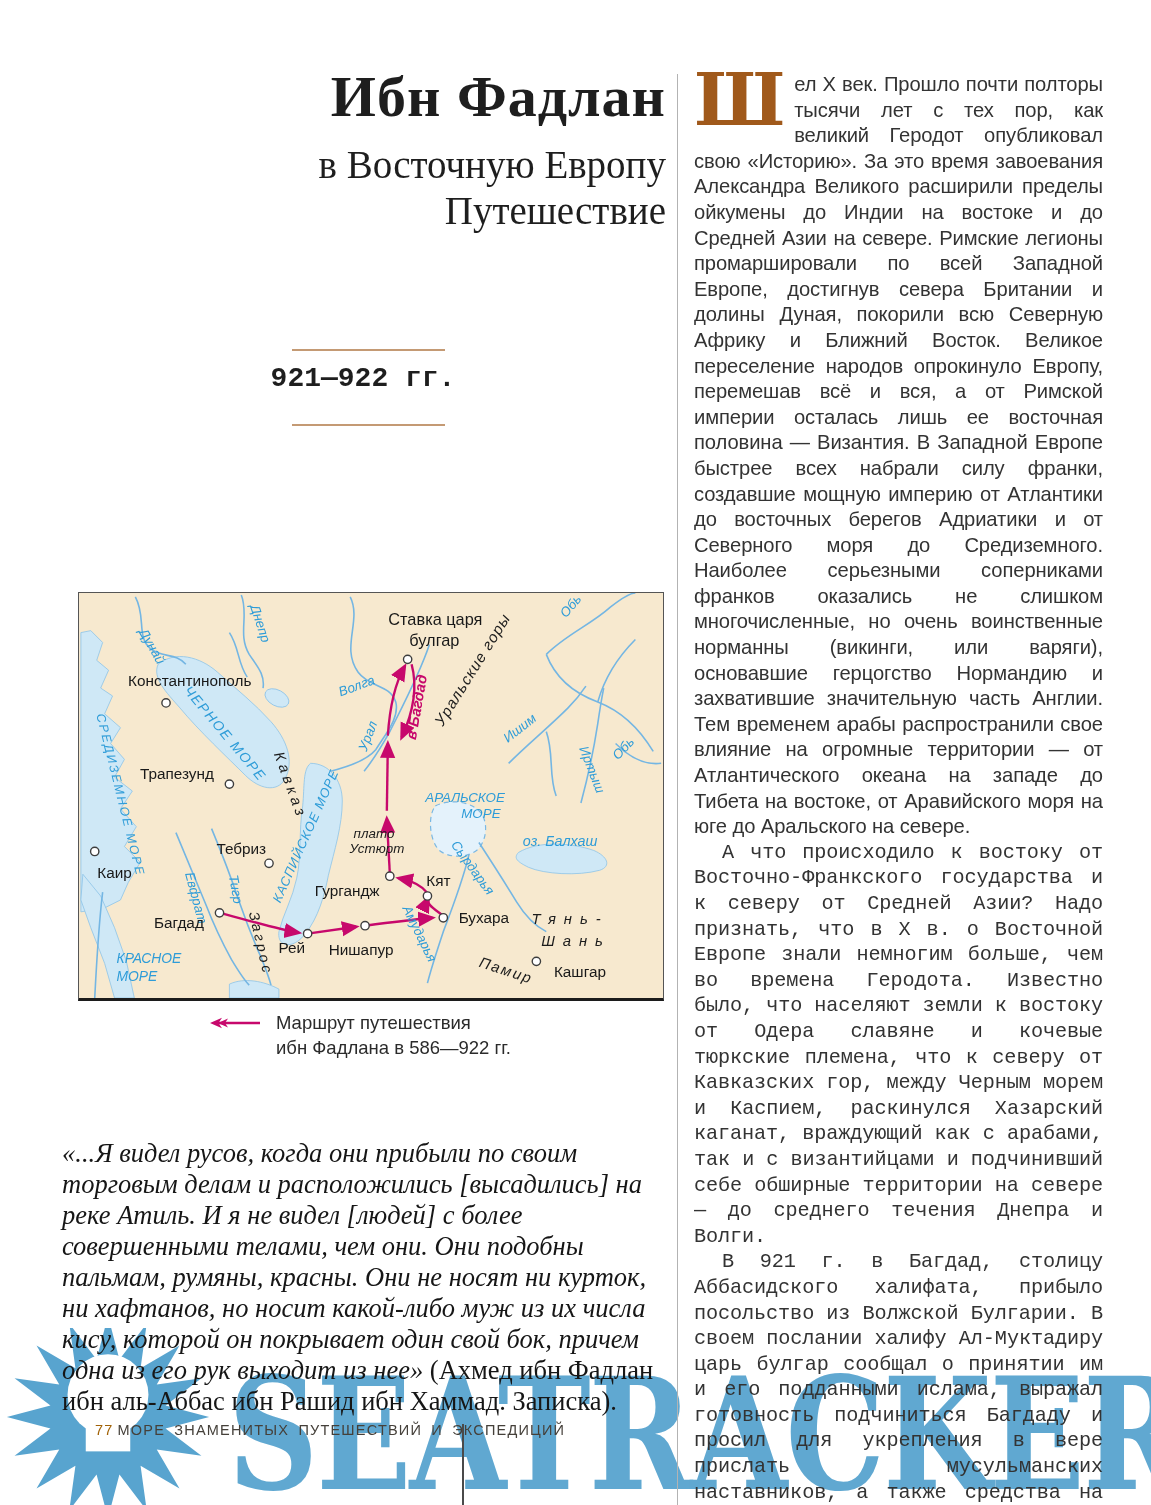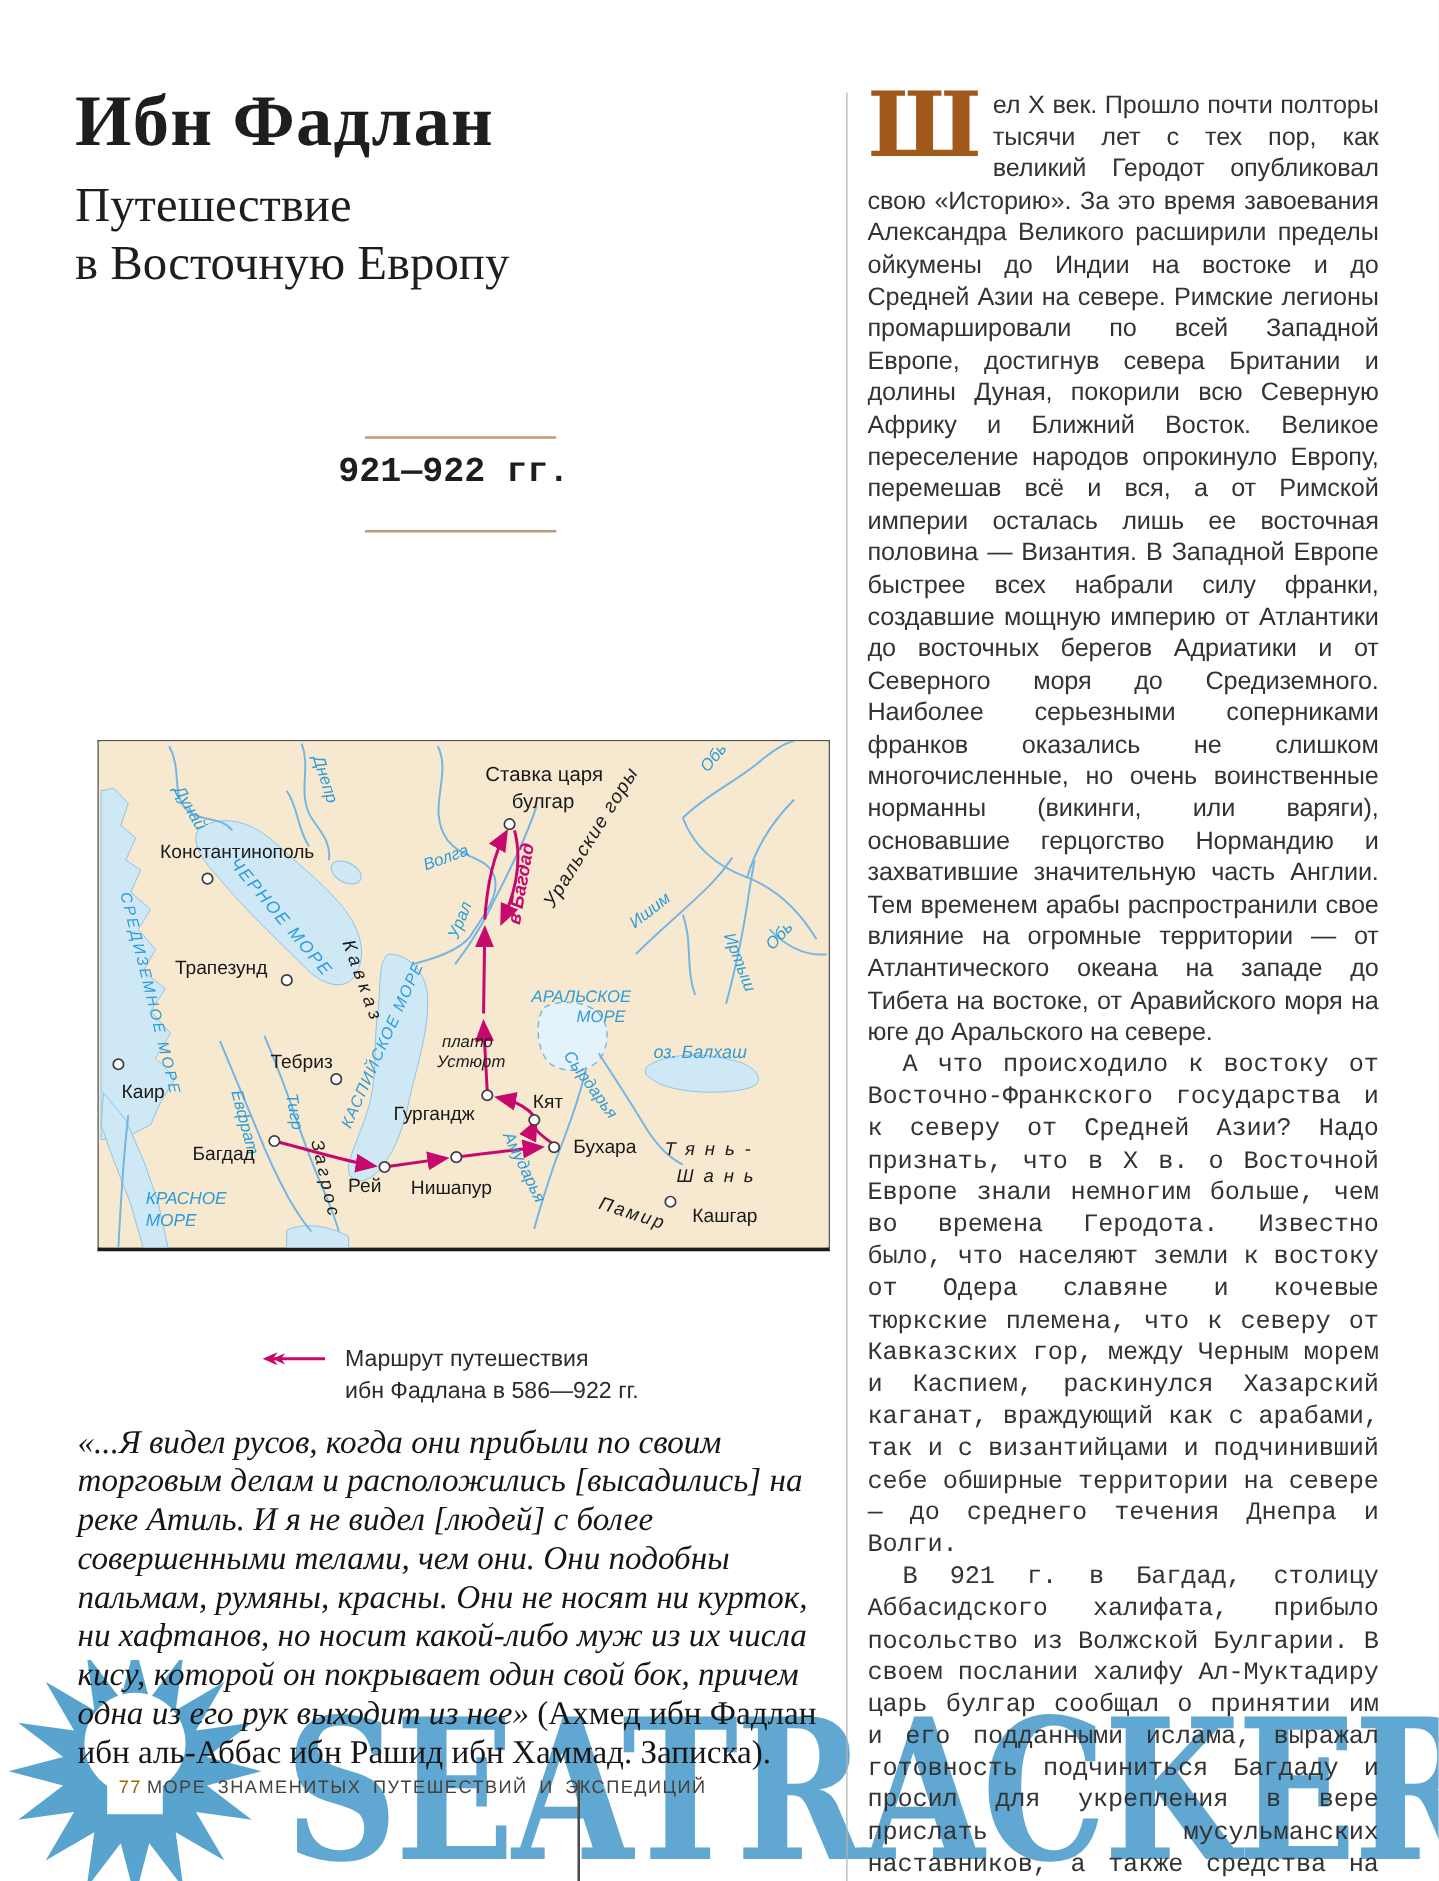--- a/index.html
+++ b/index.html
@@ -5,21 +5,21 @@
   html,body{margin:0;padding:0;background:#e8e8e8;}
   .page{position:relative;width:1151px;height:1505px;background:#ffffff;overflow:hidden;
         font-family:"Liberation Sans",sans-serif;}
   .page *{box-sizing:border-box;}
 
   
   .col-divider{position:absolute;left:677px;top:74px;width:1px;height:1431px;background:#b3b3b3;z-index:2;}
   .footer-vline{position:absolute;left:462px;top:1424px;width:2px;height:81px;background:#4a4a4a;z-index:3;}
 
   
-  .left-head{position:absolute;left:60px;top:64px;width:606px;text-align:left;z-index:2;}
+  .left-head{position:absolute;left:60px;top:64px;width:606px;text-align:right;z-index:2;}
   .left-head h1{margin:0;font-family:"Liberation Serif",serif;font-weight:600;font-size:58px;
                 line-height:66px;color:#1e1e1e;letter-spacing:1px;}
   .subtitle{margin-top:12px;font-family:"Liberation Serif",serif;font-weight:500;font-size:39px;
             line-height:46px;color:#1e1e1e;}
   .rule{position:absolute;width:153px;height:2px;background:#c49a74;z-index:2;}
   .rule-top{left:292px;top:349px;}
   .rule-bottom{left:292px;top:424px;}
   .dates{position:absolute;left:60px;top:363px;width:606px;text-align:center;z-index:2;
          font-family:Liberation Mono, monospace;font-weight:bold;font-size:28px;color:#1e1e1e;}
 
@@ -28,21 +28,21 @@
        border:1px solid #555;border-bottom:3px solid #1c1c1c;background:#f7e9cf;}
   .map svg{display:block;width:100%;height:100%;}
   .m-city{font-family:"Liberation Sans",sans-serif;font-size:15.5px;fill:#191919;}
   .m-city-big{font-family:"Liberation Sans",sans-serif;font-size:16.5px;fill:#191919;}
   .m-water{font-family:"Liberation Sans",sans-serif;font-style:italic;fill:#2e9cd8;}
   .m-relief{font-family:"Liberation Sans",sans-serif;font-style:italic;fill:#1c1c1c;}
   .m-route-label{font-family:"Liberation Sans",sans-serif;font-style:italic;font-weight:bold;
                  font-size:15px;fill:#c7086c;}
 
   
-  .legend{position:absolute;left:208px;top:1074px;display:flex;align-items:flex-start;z-index:2;justify-content:space-between;}
+  .legend{position:absolute;left:208px;top:1010px;display:flex;align-items:flex-start;z-index:2;justify-content:space-between;}
   .legend-arrow{margin-top:7px;}
   .legend-text{margin-left:14px;font-size:18.5px;line-height:25px;color:#2b2b2b;}
 
   
   .quote{position:absolute;left:62px;top:1138px;width:608px;margin:0;z-index:2;
          font-family:"Liberation Serif",serif;font-size:26.5px;line-height:31px;color:#161616;}
   .q-italic{font-style:italic;font-weight:500;}
   .q-roman{font-style:normal;}
 
   
@@ -74,22 +74,22 @@
     <polygon fill="#58a4cf" points="210,88 166.9,99.3 202.4,126.3 158.2,120.2 180.7,158.7 142.2,136.2 148.3,180.4 121.3,144.9 110,188 98.7,144.9 71.7,180.4 77.8,136.2 39.3,158.7 61.8,120.2 17.6,126.3 53.1,99.3 10,88 53.1,76.7 17.6,49.7 61.8,55.8 39.3,17.3 77.8,39.8 71.7,-4.4 98.7,31.1 110,-12 121.3,31.1 148.3,-4.4 142.2,39.8 180.7,17.3 158.2,55.8 202.4,49.7 166.9,76.7"></polygon>
     <rect x="88" y="68" width="44" height="54" fill="#ffffff"></rect>
     <circle cx="110" cy="66" r="40" fill="#ffffff"></circle>
   </svg>
 
   <div class="col-divider"></div>
 
   <header class="left-head">
     <h1>Ибн Фадлан</h1>
     <div class="subtitle">
+      <div>в Восточную Европу</div>
       <div>Путешествие</div>
-      <div>в Восточную Европу</div>
     </div>
   </header>
   <div class="rule rule-top"></div>
   <div class="dates">921—922 гг.</div>
   <div class="rule rule-bottom"></div>
 
   <figure class="map">
     <svg viewBox="0 0 586 409">
       <defs>
         <marker id="arrowM" markerWidth="9" markerHeight="9" refX="6" refY="3.2" orient="auto">

